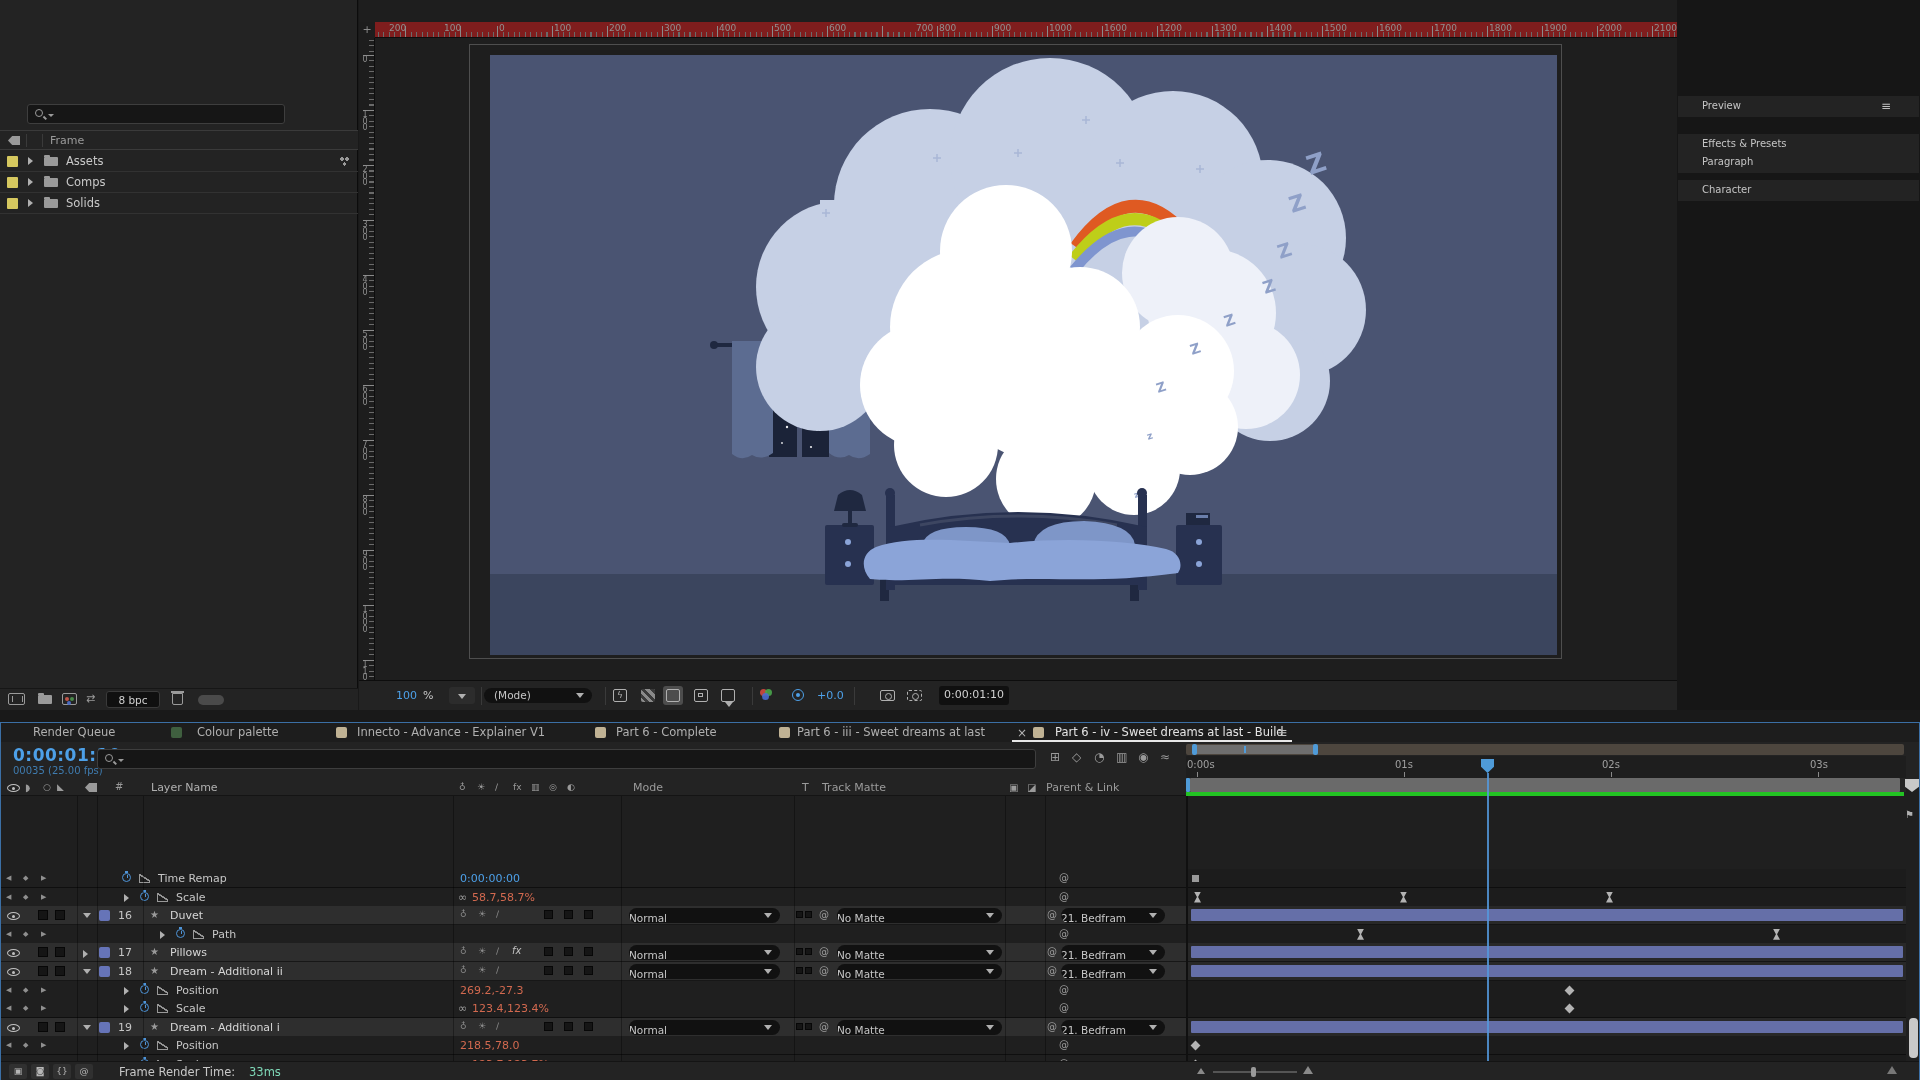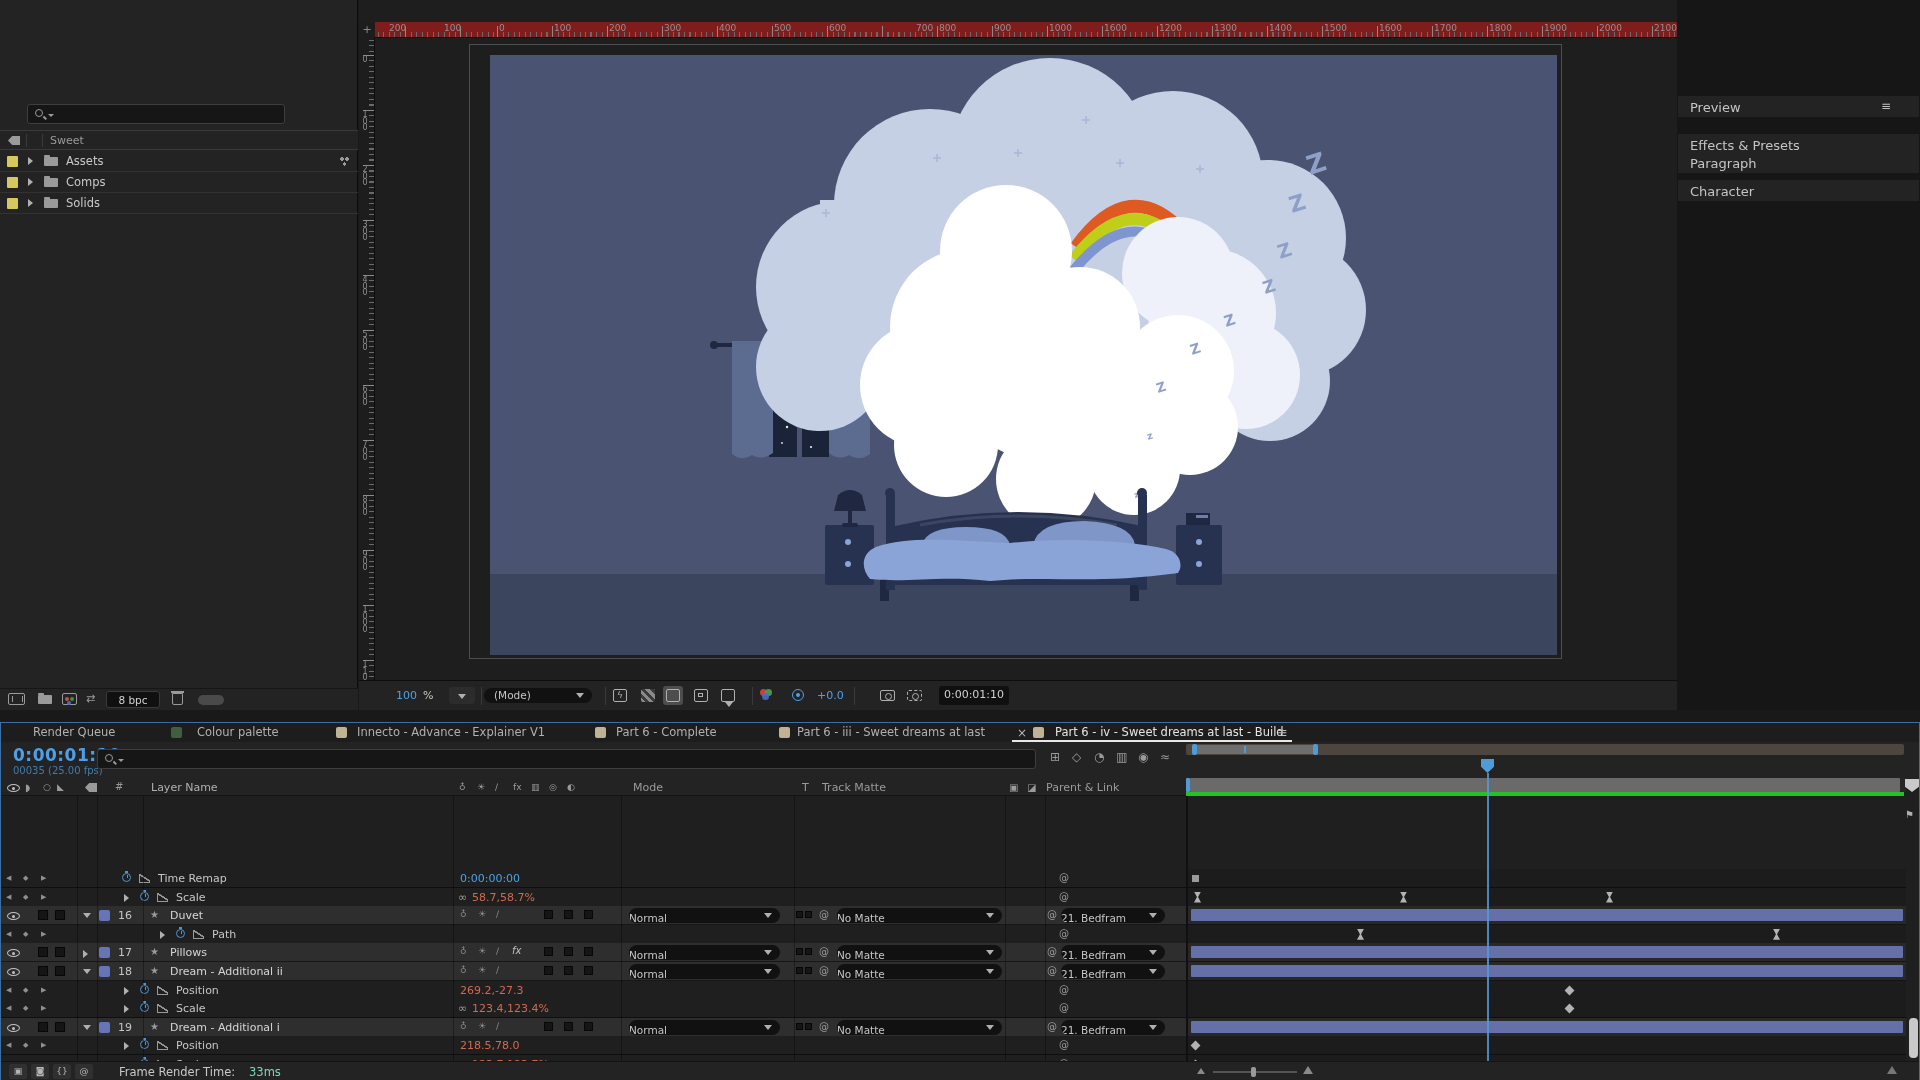--- a/index.html
+++ b/index.html
@@ -82,21 +82,21 @@
 .rgbdots{position:absolute;width:16px;height:13px}
 .rgbdots i{position:absolute;width:7px;height:7px;border-radius:50%;opacity:.9}
 .shutter{position:absolute;width:12px;height:12px;border:1.5px solid #4da0e8;border-radius:50%}
 .shutter::after{content:"";position:absolute;left:2.5px;top:2.5px;width:4px;height:4px;border-radius:50%;background:#4da0e8}
 .cam{position:absolute;width:15px;height:11px;border:1.3px solid #b0b0b0;border-radius:2px}
 .cam::before{content:"";position:absolute;left:4px;top:2px;width:5px;height:5px;border:1px solid #b0b0b0;border-radius:50%}
 .timebox{position:absolute;background:#101010;border-radius:3px;color:#d0d0d0;text-align:center}
 
 #dock{left:1677px;top:0;width:243px;height:710px;background:#161616}
 .dockbar{position:absolute;left:1px;width:241px;height:21px;background:#232323}
-.docklabel{position:absolute;left:12px;top:4px;font-size:13px;color:#c5c5c5}
+.docklabel{position:absolute;left:24px;top:4px;font-size:10px;color:#c5c5c5}
 .hamb{position:absolute;right:28px;top:3px;color:#c0c0c0;font-size:12px}
 
 #timeline{left:0;top:722px;width:1920px;height:358px;background:#1f1f1f;border:1px solid #3b6fa5}
 #tabs{position:absolute;left:0;top:0;width:1918px;height:19px;background:#1d1d1d}
 .tab{position:absolute;top:2px;font-size:11.5px;color:#b0b0b0;white-space:nowrap}
 .tab.act{color:#e4e4e4}
 .tswatch{position:absolute;top:4px;width:11px;height:11px;border-radius:2px}
 #tab-underline{position:absolute;left:1011px;top:17px;width:280px;height:2px;background:#e8e8e8}
 #tl-toolbar{position:absolute;left:0;top:19px;width:1918px;height:37px;background:#232323}
 #tl-time{position:absolute;left:12px;top:3px;font-size:17px;font-weight:bold;color:var(--accent_blue);letter-spacing:.5px}
@@ -165,21 +165,21 @@
 
   <div id="project" class="abs">
     <div class="searchbox" style="left:27px;top:104px;width:258px;height:20px">
       <span class="mag"></span>
       <span class="mag-chev"></span>
     </div>
     <div id="proj-header" class="abs">
       <span class="tagicon"></span>
       <span class="colsep" style="left:26px"></span>
         <span class="colsep" style="left:42px"></span>
-      <span class="abs" style="left:50px;top:3px;color:#9a9a9a">Sweet</span>
+      <span class="abs" style="left:50px;top:3px;color:#9a9a9a">Frame</span>
     </div>
     <div id="proj-items" class="abs">
         <div class="prow" style="top: 0px;">
           <div class="pswatch"></div>
           <div class="tri-r pchev"></div>
           <div class="folder"></div>
           <div class="plabel">Assets</div>
           <div class="usage"></div>
         </div>
         <div class="prow" style="top: 21px;">
@@ -486,20 +486,30 @@
         <span class="mag"></span>
         <span class="mag-chev"></span>
       </span>
       <span id="tl-minicons"><span class="minico" style="left: 1049px;">⊞</span><span class="minico" style="left: 1071px;">◇</span><span class="minico" style="left: 1093px;">◔</span><span class="minico" style="left: 1115px;">▥</span><span class="minico" style="left: 1137px;">◉</span><span class="minico" style="left: 1159px;">≈</span></span>
       <div id="zoombar">
         <span class="inner"></span>
         <span class="cap" style="left:6px"></span>
         <span class="cap" style="left:127px"></span>
         <span class="tick"></span>
       </div>
+      <div id="tlruler">
+          <span class="tlab" style="left: 1px;">0:00s</span>
+          <span class="tlab" style="left: 209px;">01s</span>
+          <span class="tlab" style="left: 416px;">02s</span>
+          <span class="tlab" style="left: 624px;">03s</span>
+          <span class="stick" style="left: 11px;"></span>
+          <span class="stick" style="left: 218px;"></span>
+          <span class="stick" style="left: 425px;"></span>
+          <span class="stick" style="left: 632px;"></span>
+        </div>
     </div>
 
     <div id="tl-header">
       <span class="eye" style="left:6px;top:5px"></span>
       <span class="hico" style="left:24px;top:3px;font-size:10px">◗</span>
       <span class="hico" style="left:42px;top:3px">○</span>
       <span class="hico" style="left:56px;top:3px">◣</span>
       <span class="tagicon" style="left:84px;top:4px"></span>
       <span class="hico" style="left:114px;top:2px;font-size:10px">#</span>
       <span class="hico" style="left:150px;top:2px;font-size:11px;color:#b0b0b0">Layer Name</span>

